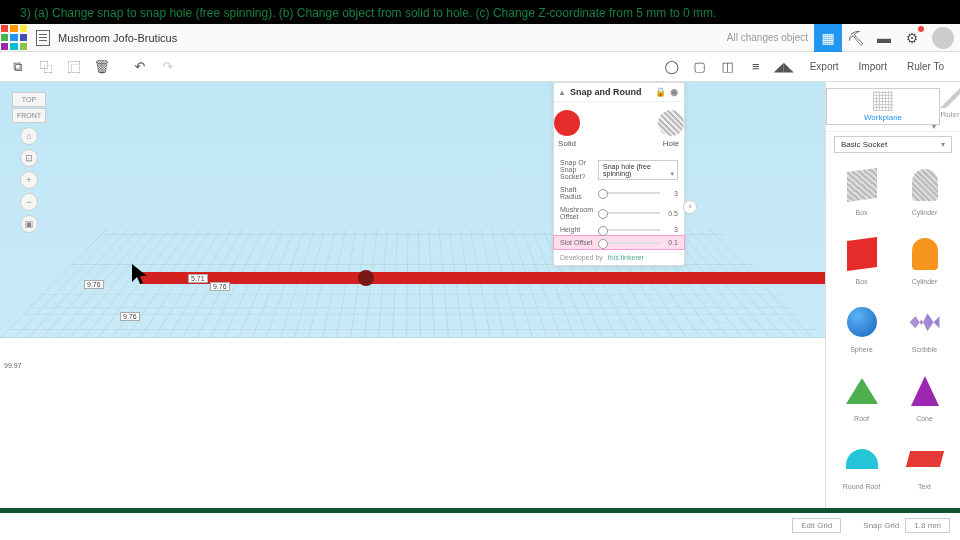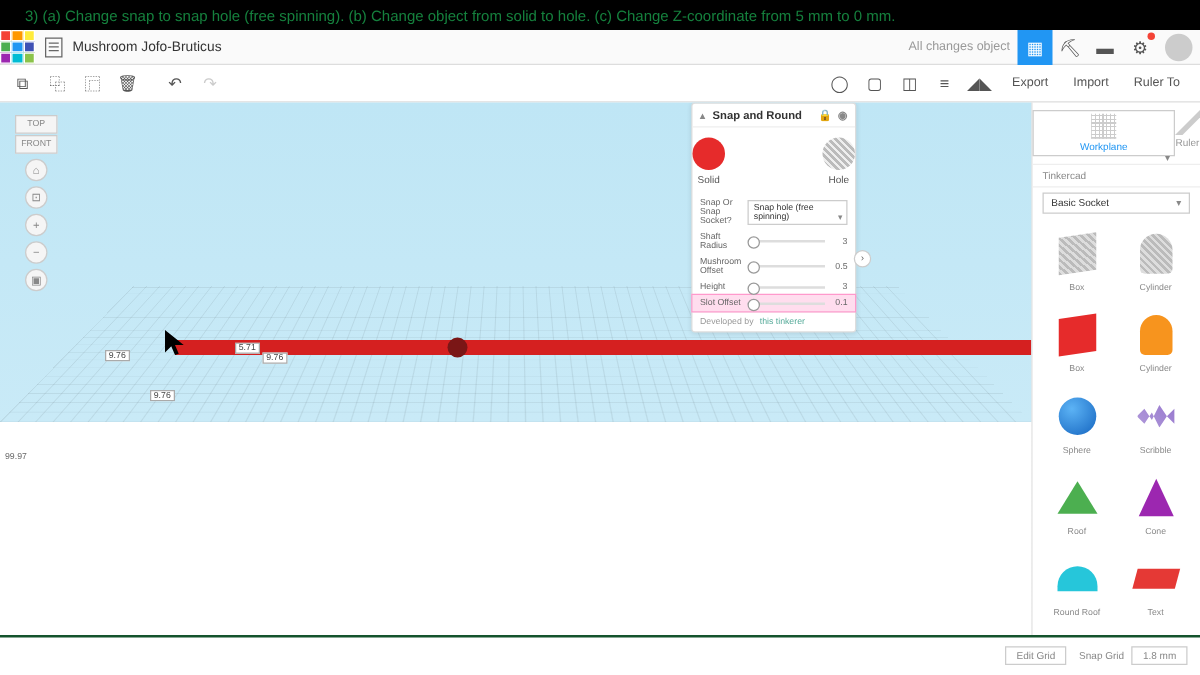--- a/index.html
+++ b/index.html
@@ -71,21 +71,21 @@
 .box-hole{width:30px;height:30px;background:repeating-linear-gradient(45deg,#bbb 0,#bbb 2px,#ddd 2px,#ddd 4px);transform:skewY(-8deg)}
 .cyl-hole{width:26px;height:32px;background:repeating-linear-gradient(45deg,#bbb 0,#bbb 2px,#ddd 2px,#ddd 4px);border-radius:13px 13px 4px 4px}
 .box-red{width:30px;height:30px;background:#e62b2b;transform:skewY(-8deg)}
 .cyl-or{width:26px;height:32px;background:#f7941e;border-radius:13px 13px 4px 4px}
 .sphere{width:30px;height:30px;border-radius:50%;background:radial-gradient(circle at 35% 30%,#5cb3f5,#1565c0)}
 .scrib{width:30px;height:30px;background:linear-gradient(45deg,#b39ddb,#9575cd);clip-path:polygon(0 50%,20% 30%,40% 60%,60% 20%,80% 50%,100% 30%,100% 70%,80% 50%,60% 80%,40% 40%,20% 70%,0 50%)}
 .roof{width:0;height:0;border-left:16px solid transparent;border-right:16px solid transparent;border-bottom:26px solid #4caf50}
 .cone{width:0;height:0;border-left:14px solid transparent;border-right:14px solid transparent;border-bottom:30px solid #9c27b0}
 .rroof{width:32px;height:20px;background:#26c6da;border-radius:16px 16px 0 0}
 .text3d{width:34px;height:16px;background:#e53935;transform:skewX(-15deg)}
-.bottombar{height:30px;display:flex;align-items:center;justify-content:flex-end;padding:0 10px;font-size:8px;color:#888;background:#fff;border-top:2px solid #14532d}
+.bottombar{height:30px;display:flex;align-items:center;justify-content:flex-end;padding:0 10px;font-size:8px;color:#888;background:#fff;border-top:5px solid #14532d}
 .bbtn{border:1px solid #ccc;padding:2px 8px;margin-left:6px;cursor:pointer}
 </style>
 </head>
 <body>
 
 <div class="instr">3) (a) Change snap to snap hole (free spinning).  (b) Change object from solid to hole. (c) Change Z-coordinate from 5 mm to  0 mm.</div>
 
 <div class="topbar">
   <div class="logo">
     <div style="background:#f44336"></div>
@@ -204,21 +204,20 @@
     <div class="rtabs">
       <div class="rtab sel">
           <div class="ric"></div>
           <div>Workplane</div>
         </div>
       <div class="rtab">
           <div class="ric ruler"></div>
           <div>Ruler</div>
         </div>
     </div>
-    <div class="rsec">Tinkercad</div>
     <div class="rsel">Basic Socket</div>
     <div class="grid">
       <div class="shape"><div class="shp">
             <div class="box-hole"></div>
           </div><span>Box</span></div>
       <div class="shape"><div class="shp">
             <div class="cyl-hole"></div>
           </div><span>Cylinder</span></div>
       <div class="shape"><div class="shp">
             <div class="box-red"></div>
@@ -243,15 +242,15 @@
           </div><span>Round Roof</span></div>
       <div class="shape"><div class="shp">
             <div class="text3d"></div>
           </div><span>Text</span></div>
     </div>
   </div>
 </div>
 
 <div class="bottombar">
   <div class="bbtn">Edit Grid</div>
-  <span style="margin-left:10px">Snap Grid</span>
+  <span style="margin-left:22px">Snap Grid</span>
   <div class="bbtn">1.8 mm</div>
 </div>
 
 </body></html>

